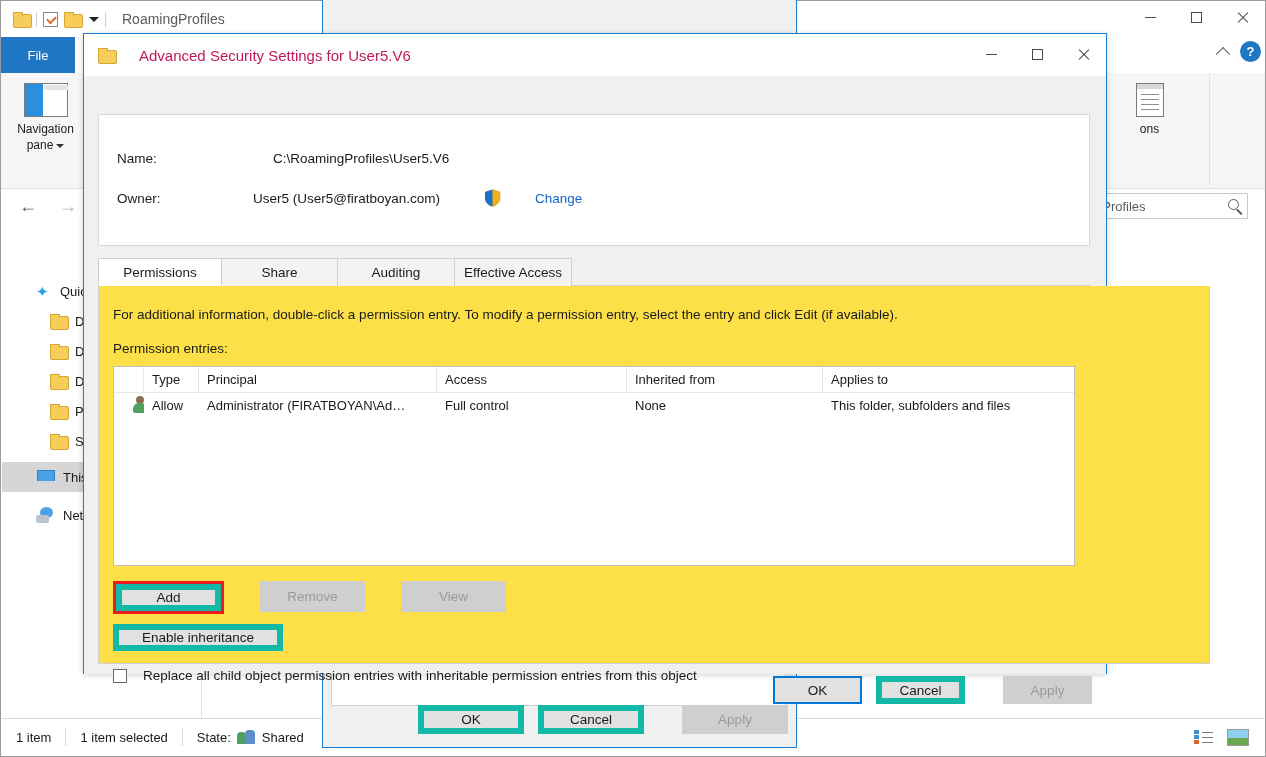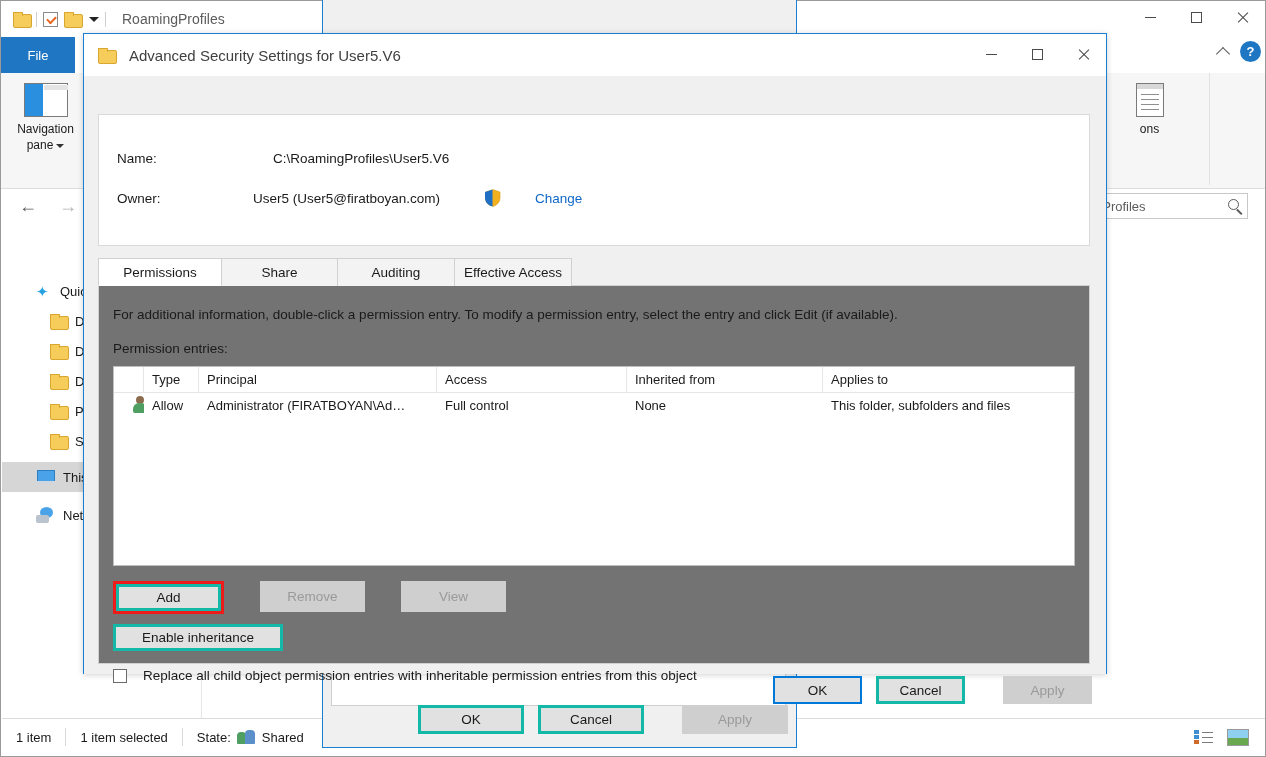--- a/index.html
+++ b/index.html
@@ -232,21 +232,21 @@
   #advdlg{
     position:absolute; left:83px; top:33px; width:1024px; height:641px;
     background:#f0f0f0; border:1px solid #1a7fd4;
     box-shadow:0 1px 6px rgba(0,0,0,0.18);
   }
   .ad-titlebar{
     position:absolute; left:0; top:0; width:1022px; height:42px;
     background:#ffffff; display:flex; align-items:center;
   }
   .ad-title-ico{ margin-left:14px; }
-  .ad-title-text{ margin-left:14px; font-size:15px; color:#404040; }
+  .ad-title-text{ margin-left:24px; font-size:15px; color:#be185d; }
   .ad-wincontrols{ position:absolute; right:0; top:0; display:flex; height:41px;}
   .ad-wc{ width:46px;height:41px;display:flex;align-items:center;justify-content:center;}
 
   .ad-body{
     position:absolute; left:0; top:42px; width:1022px; height:598px; background:#f0f0f0;
   }
 
   .ad-header-panel{
     position:absolute; left:14px; top:38px; width:992px; height:132px;
     background:#ffffff; border:1px solid #d9d9d9;
@@ -265,22 +265,22 @@
     border-bottom:1px solid #d0d0d0; display:flex;
   }
   .ad-tab{
     height:28px; display:flex; align-items:center; justify-content:center;
     border:1px solid #d0d0d0; border-bottom:none; background:#f3f3f3;
     font-size:13.5px; color:#1a1a1a; margin-right:-1px;
   }
   .ad-tab.active{ background:#ffffff; border-bottom:1px solid #ffffff; position:relative; z-index:2;}
 
   .ad-panel{
-    position:absolute; left:14px; top:210px; width:992px; height:378px;
-    background:#737373; border:1px solid #d0d0d0; border-top:none;
+    position:absolute; left:14px; top:210px; width:1112px; height:378px;
+    background:#fde047; border:1px solid #d0d0d0; border-top:none;
   }
   .ad-info{ position:absolute; left:14px; top:21px; font-size:13.5px; color:#1a1a1a; }
   .ad-entries-lbl{ position:absolute; left:14px; top:55px; font-size:13.5px; color:#1a1a1a; }
 
   .ad-table{
     position:absolute; left:14px; top:80px; width:962px; height:200px;
     border:1px solid #bfbfbf; background:#fff; overflow:hidden;
   }
   .tbl-head{ display:flex; height:26px; border-bottom:1px solid #e6e6e6; }
   .th{
@@ -302,21 +302,21 @@
   .user-ico:before{
     content:"";position:absolute;left:4px;top:0;width:8px;height:8px;border-radius:50%;
     background:#8d6b4f;
   }
   .user-ico:after{
     content:"";position:absolute;left:1px;top:7px;width:14px;height:10px;border-radius:6px 6px 2px 2px;
     background:#4f9e62;
   }
 
   .btn{
-    background:#e1e1e1; border:3px solid #14b8a6; font-size:13.5px; color:#1a1a1a;
+    background:#e1e1e1; border:6px solid #14b8a6; font-size:13.5px; color:#1a1a1a;
     display:flex; align-items:center; justify-content:center; cursor:pointer;
     font-family:"Liberation Sans", sans-serif;
   }
   .btn.disabled{ color:#9a9a9a; background:#cfcfcf; border-color:#cfcfcf; cursor:default;margin-left:24px;}
   .btn.focus{ border:2px solid #0078d7; }
 
   .ad-btnrow{ position:absolute; left:14px; top:295px; display:flex; gap:12px; }
   .hl-wrap{
     border:3px solid #ee1b1b; padding:0; display:inline-block; line-height:0;
   }

